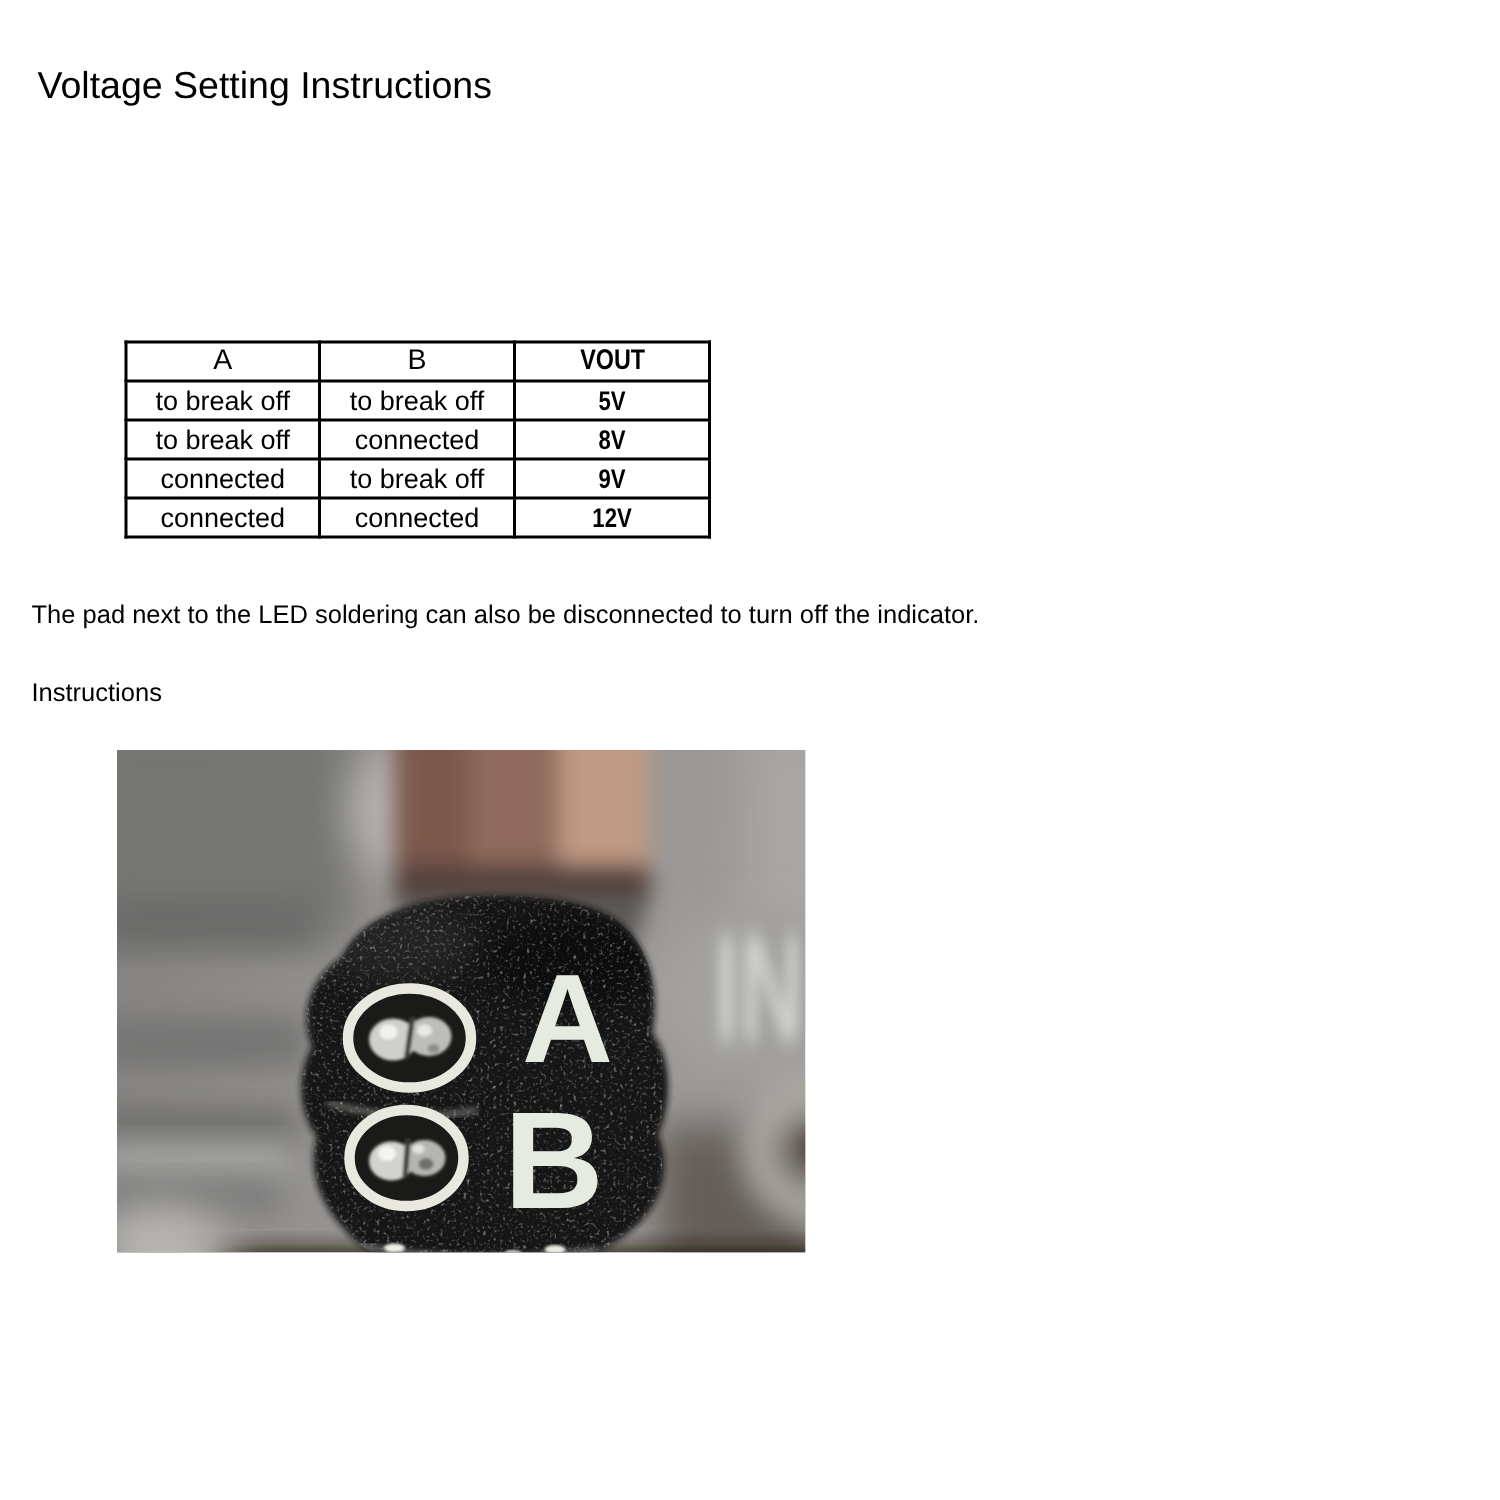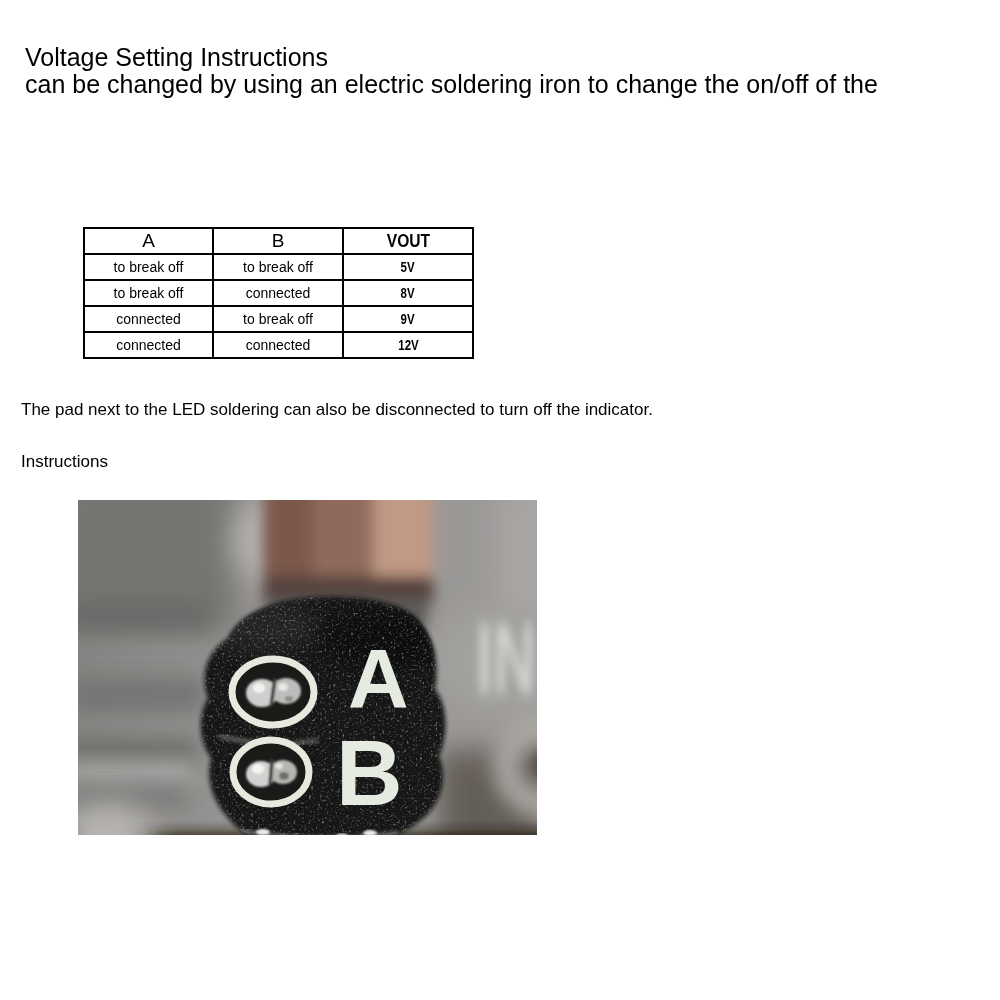--- a/index.html
+++ b/index.html
@@ -11,21 +11,21 @@
     position:absolute;left:25px;top:44px;font-size:25px;line-height:27px;
     white-space:nowrap;
   }
   .intro{position:absolute;left:25px;top:71px;font-size:25px;line-height:27px;}
   .intro div{white-space:nowrap;}
   .vtable{
     position:absolute;left:83px;top:227px;border-collapse:collapse;
   }
   .vtable th,.vtable td{
     border:2px solid #000;padding:0;text-align:center;vertical-align:middle;
-    font-weight:normal;font-size:14px;height:24px;
+    font-weight:normal;font-size:18px;height:24px;
   }
   .vtable th{font-size:19px;}
   .col-a{width:127px;}
   .col-b{width:128px;}
   .col-v{width:128px;}
   .cond{display:inline-block;transform:scaleX(0.82);font-weight:bold;}
   .bold-cell{font-weight:bold;}
   .note{position:absolute;left:21px;top:400px;font-size:17px;line-height:20px;white-space:nowrap;}
   .illus-label{position:absolute;left:21px;top:452px;font-size:17px;line-height:20px;}
   .photo{
@@ -34,21 +34,20 @@
   .photo svg{display:block;width:459px;height:457px;}
 </style>
 </head>
 <body>
 
 <div class="page">
 
   <div class="title">Voltage Setting Instructions</div>
 
   <div class="intro">
-    <div>can be changed by using an electric soldering iron to change the on/off of the</div>
   </div>
 
   <table class="vtable">
     <thead>
       <tr>
         <th class="col-a">A</th>
         <th class="col-b">B</th>
         <th class="col-v"><span class="cond">VOUT</span></th>
       </tr>
     </thead>

